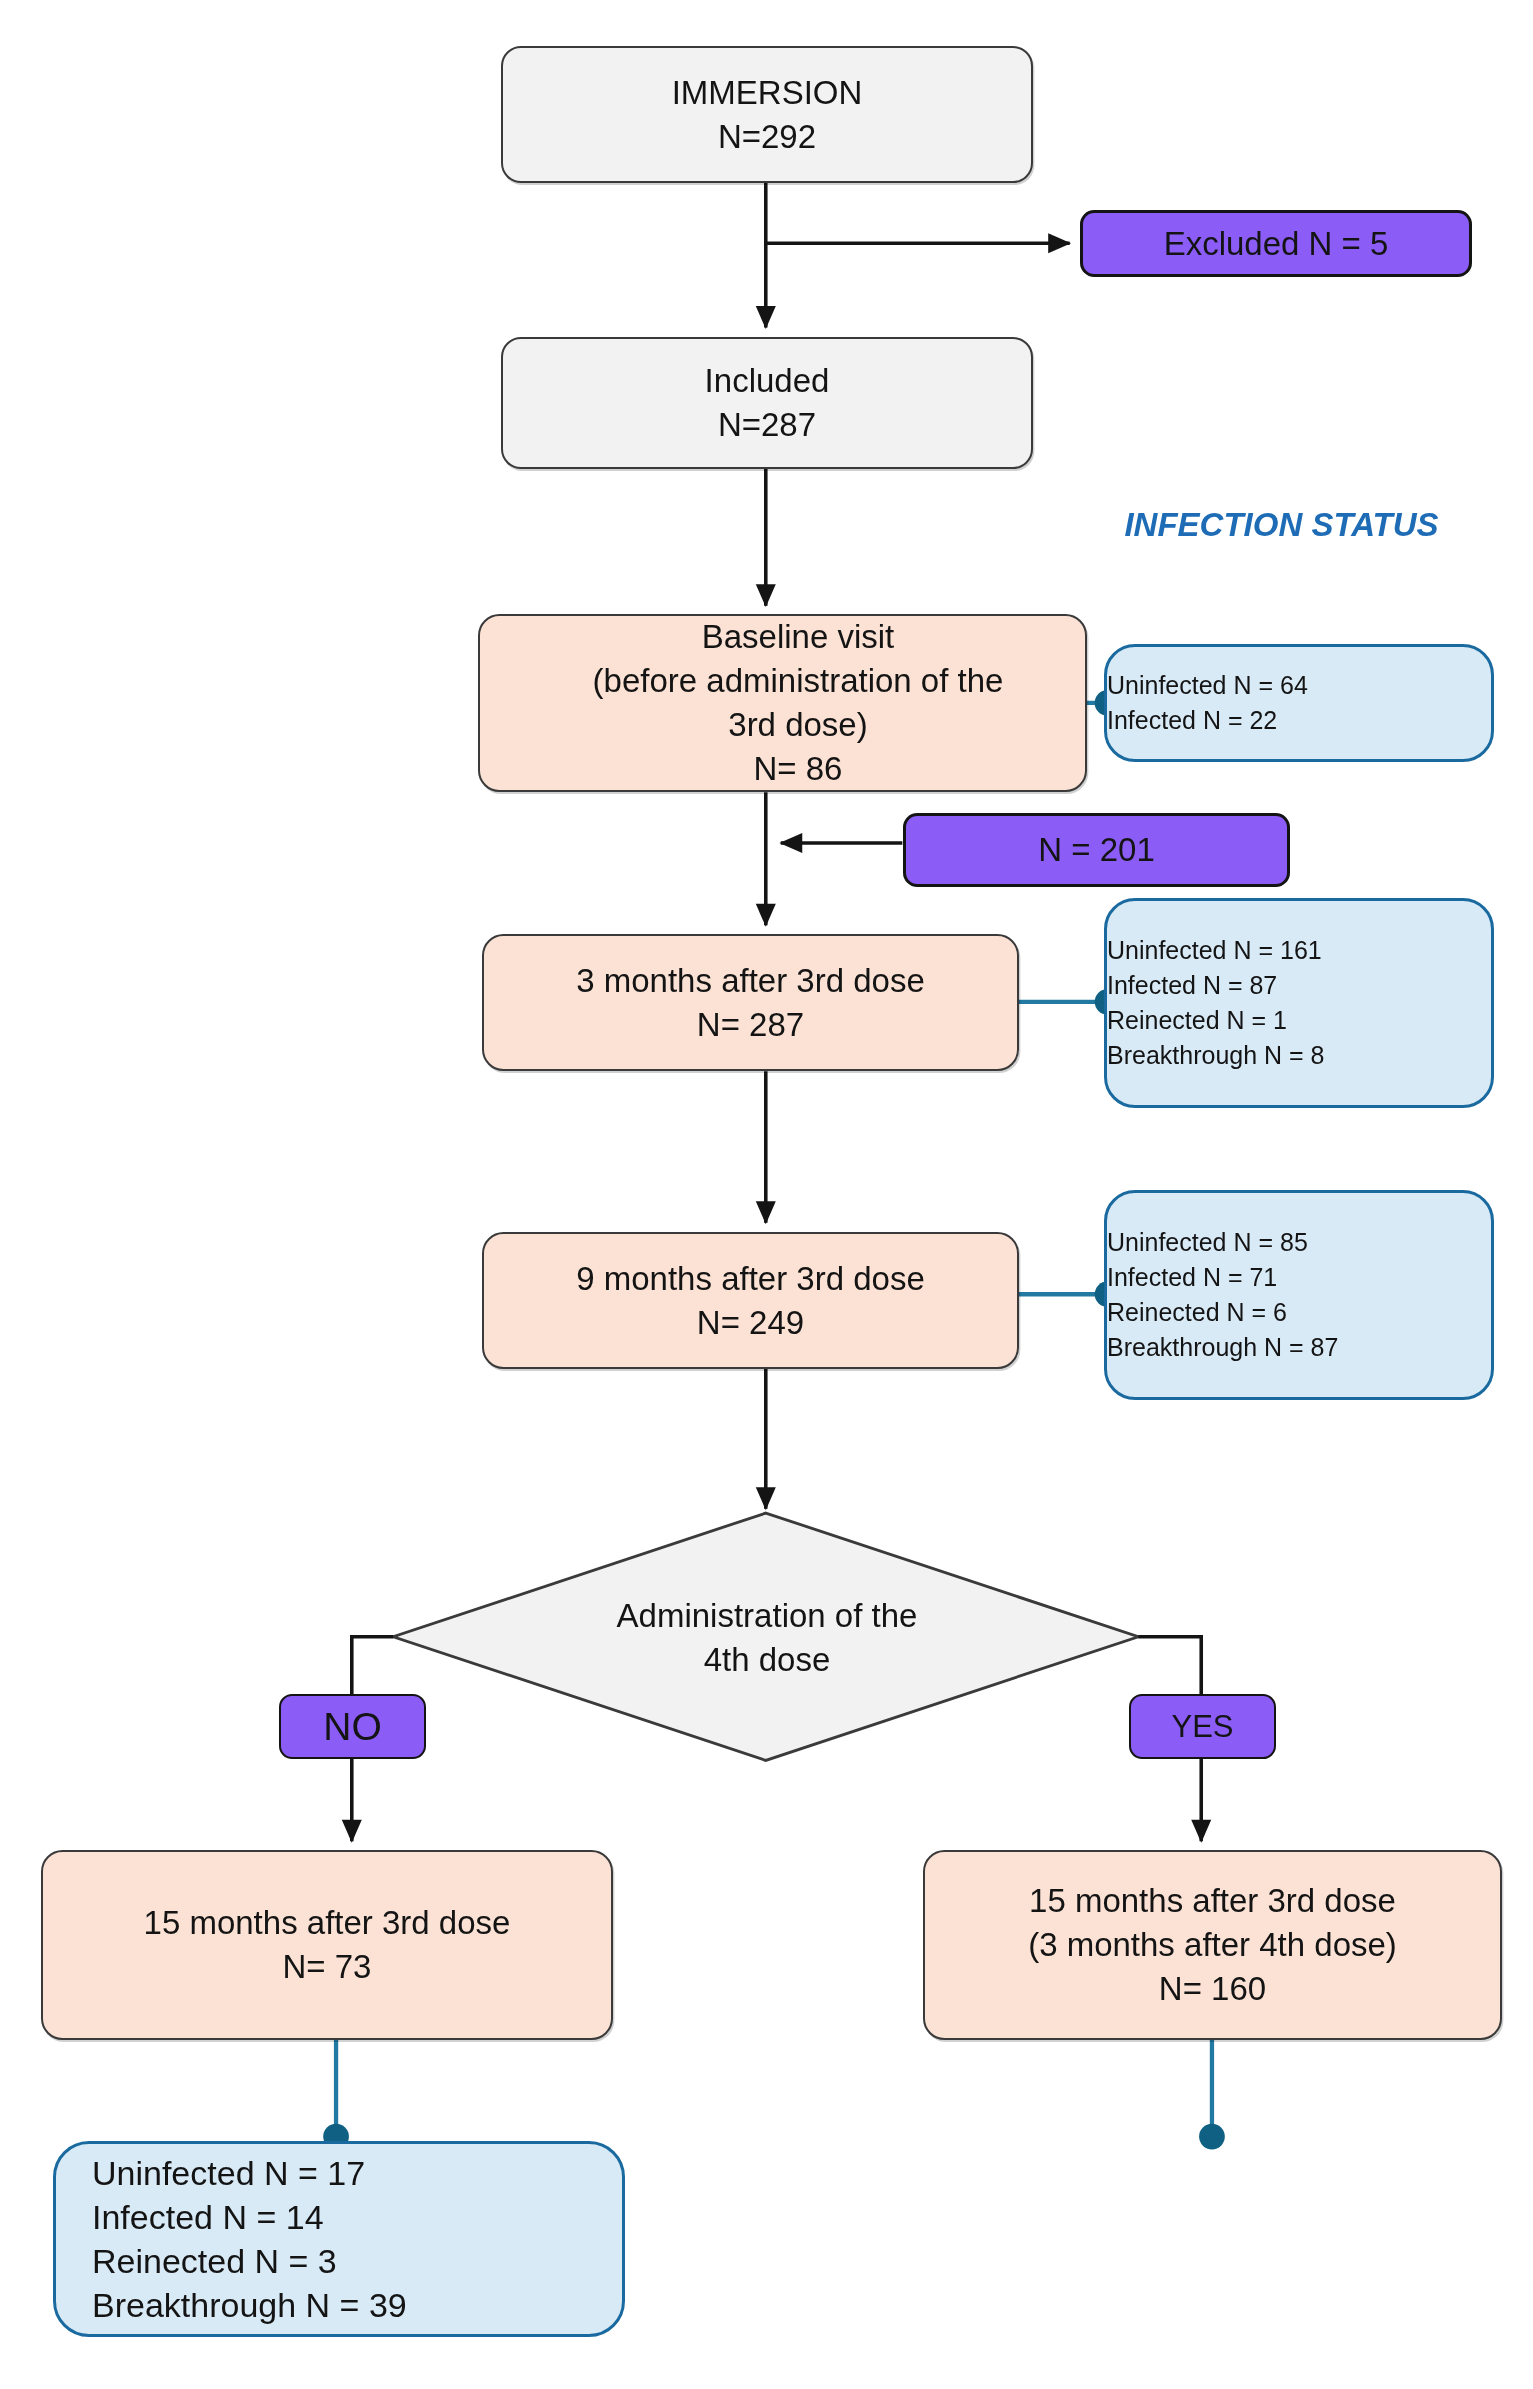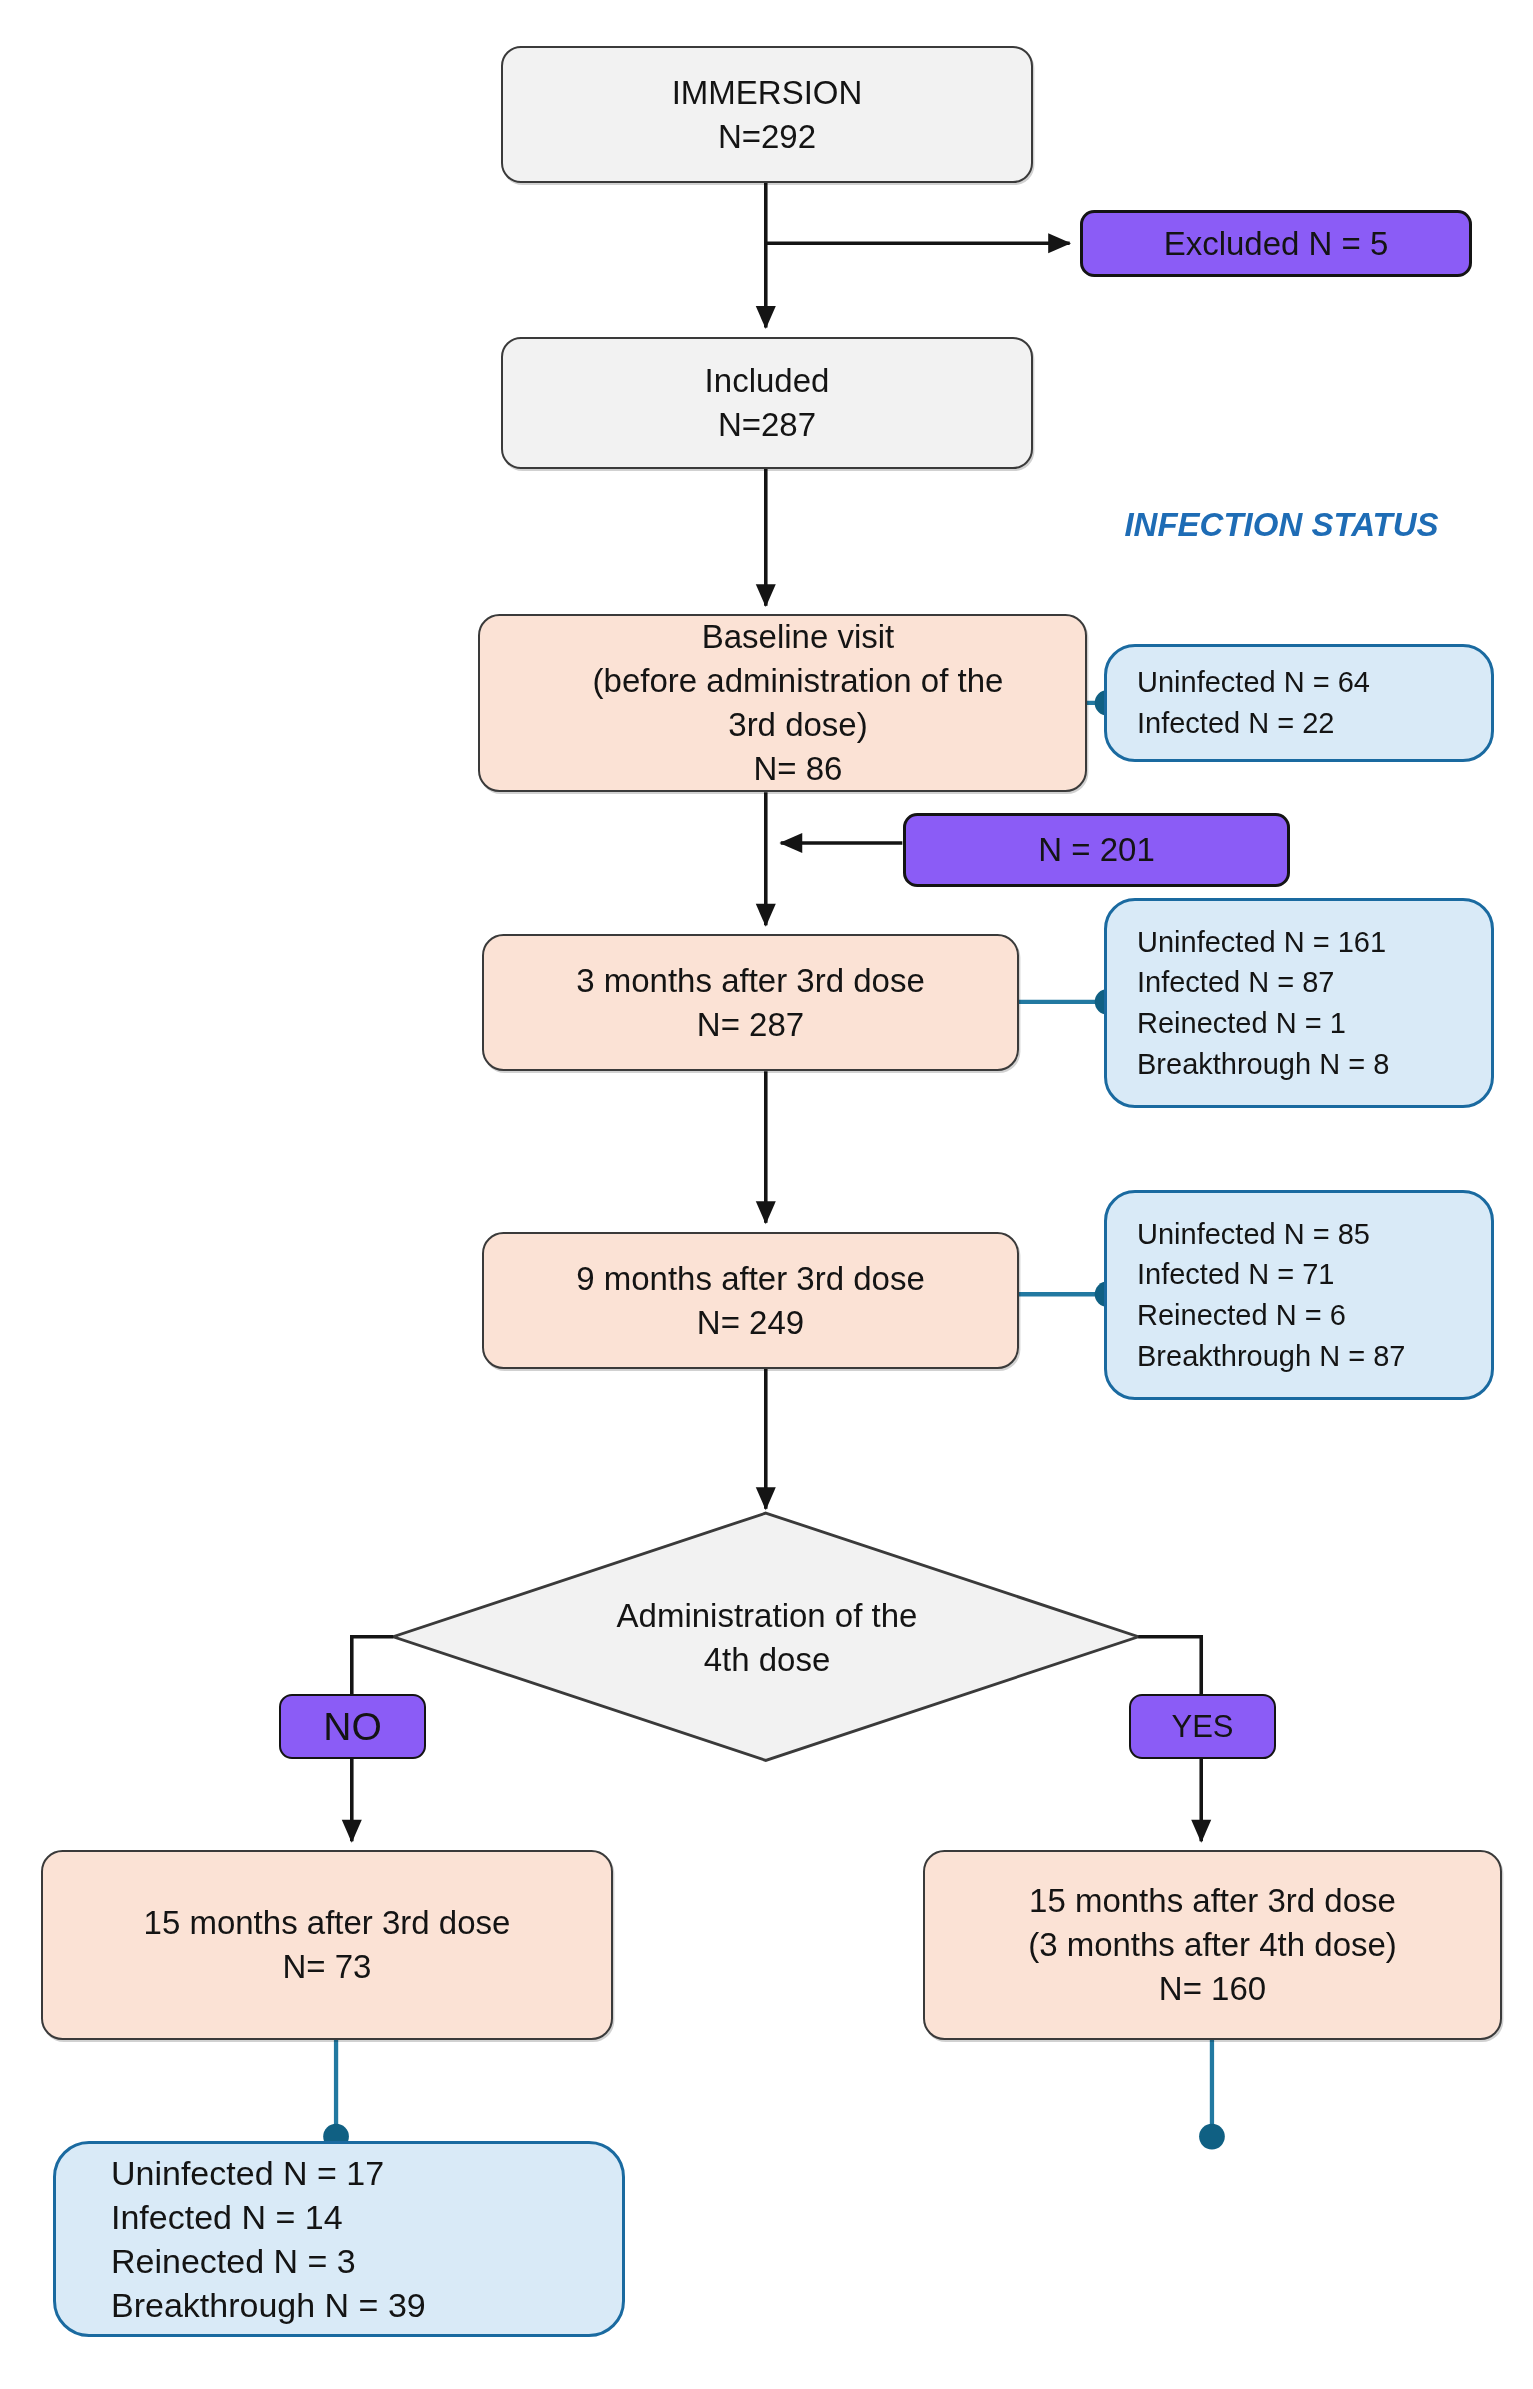--- a/index.html
+++ b/index.html
@@ -45,28 +45,27 @@
     border-radius:13px;
   }
   .blue{
     background:#d9eaf7;
     border:3.6px solid #1a6aa0;
     border-radius:31px;
     justify-content:flex-start;
   }
   .blue .node-text{
     text-align:left;
-    padding-left:30px;
-    font-size:29px;
+    font-size:25px;
     line-height:1.4;
   }
   .blue.wide .node-text{
     font-size:34px;
     line-height:1.3;
-    padding-left:55px;
+    padding-left:36px;
   }
   .label-blue{
     position:absolute;
     z-index:1;
     font-size:33px;
     font-weight:bold;
     font-style:italic;
     color:#1e6cb5;
     text-align:center;
   }

